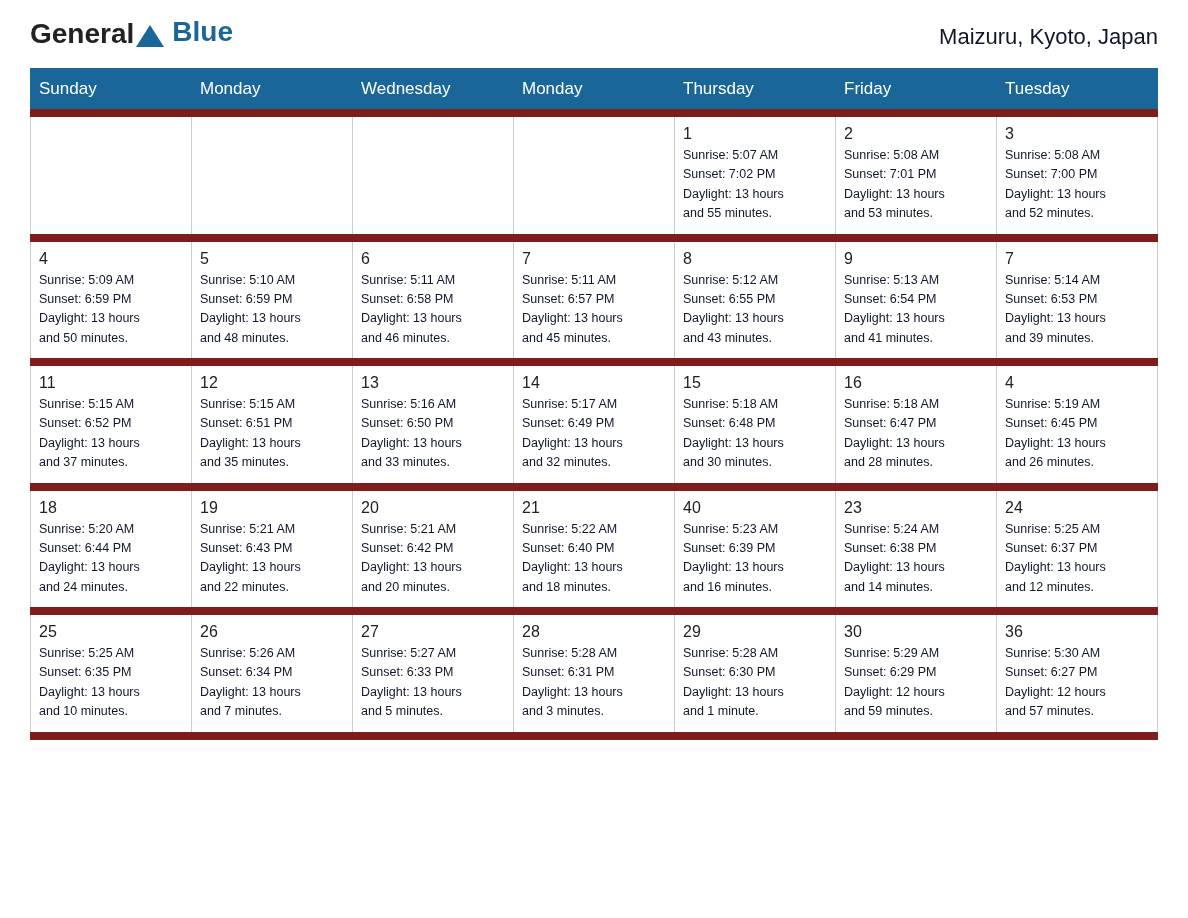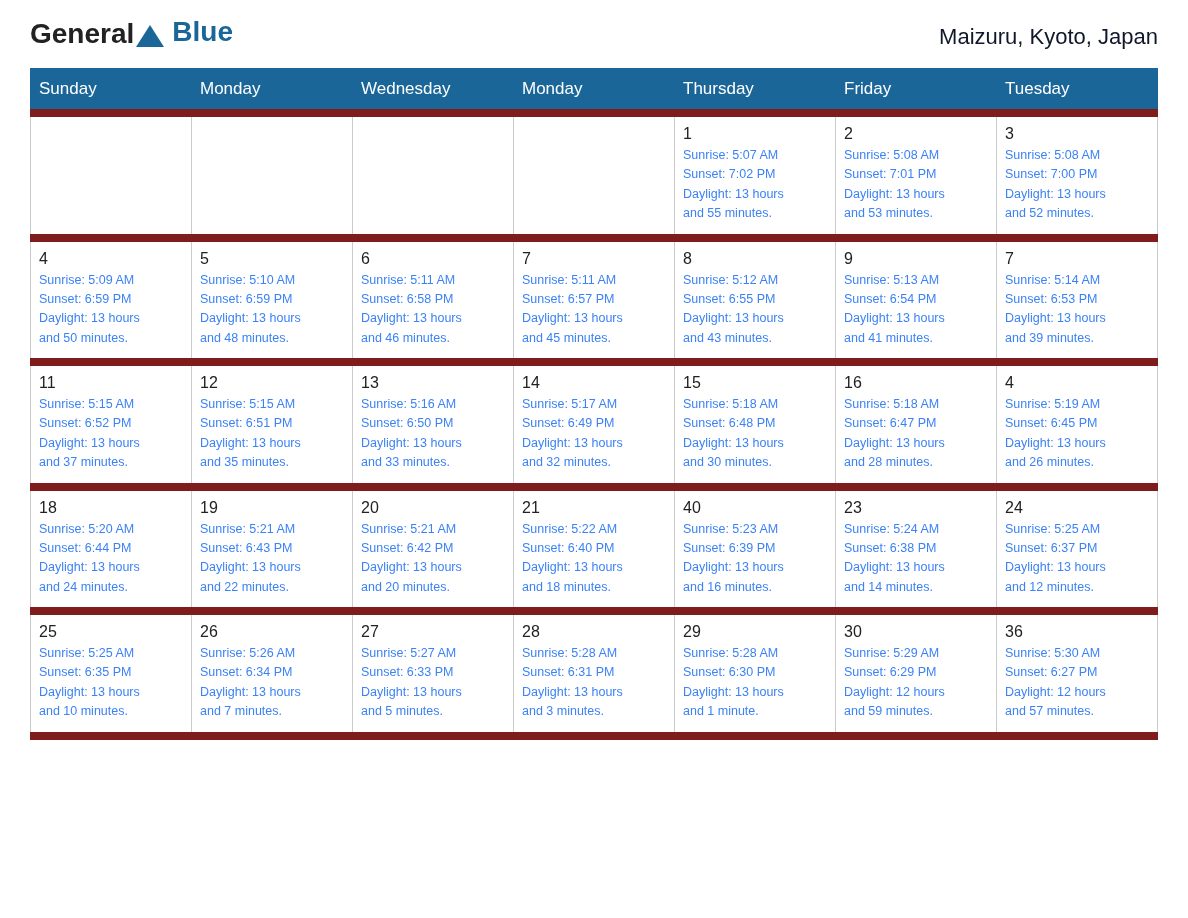--- a/index.html
+++ b/index.html
@@ -91,21 +91,21 @@
     }
     .day-num {
       font-size: 16px;
       font-weight: normal;
       color: #222;
       display: block;
       margin-bottom: 3px;
     }
     .day-info {
       font-size: 12.5px;
-      color: #3b82f6;
+      color: #0f172a;
       line-height: 1.55;
     }
     .empty-cell {
       background: #f9f9f9;
     }
   </style>
 </head>
 <body>
 
 <div class="header">

